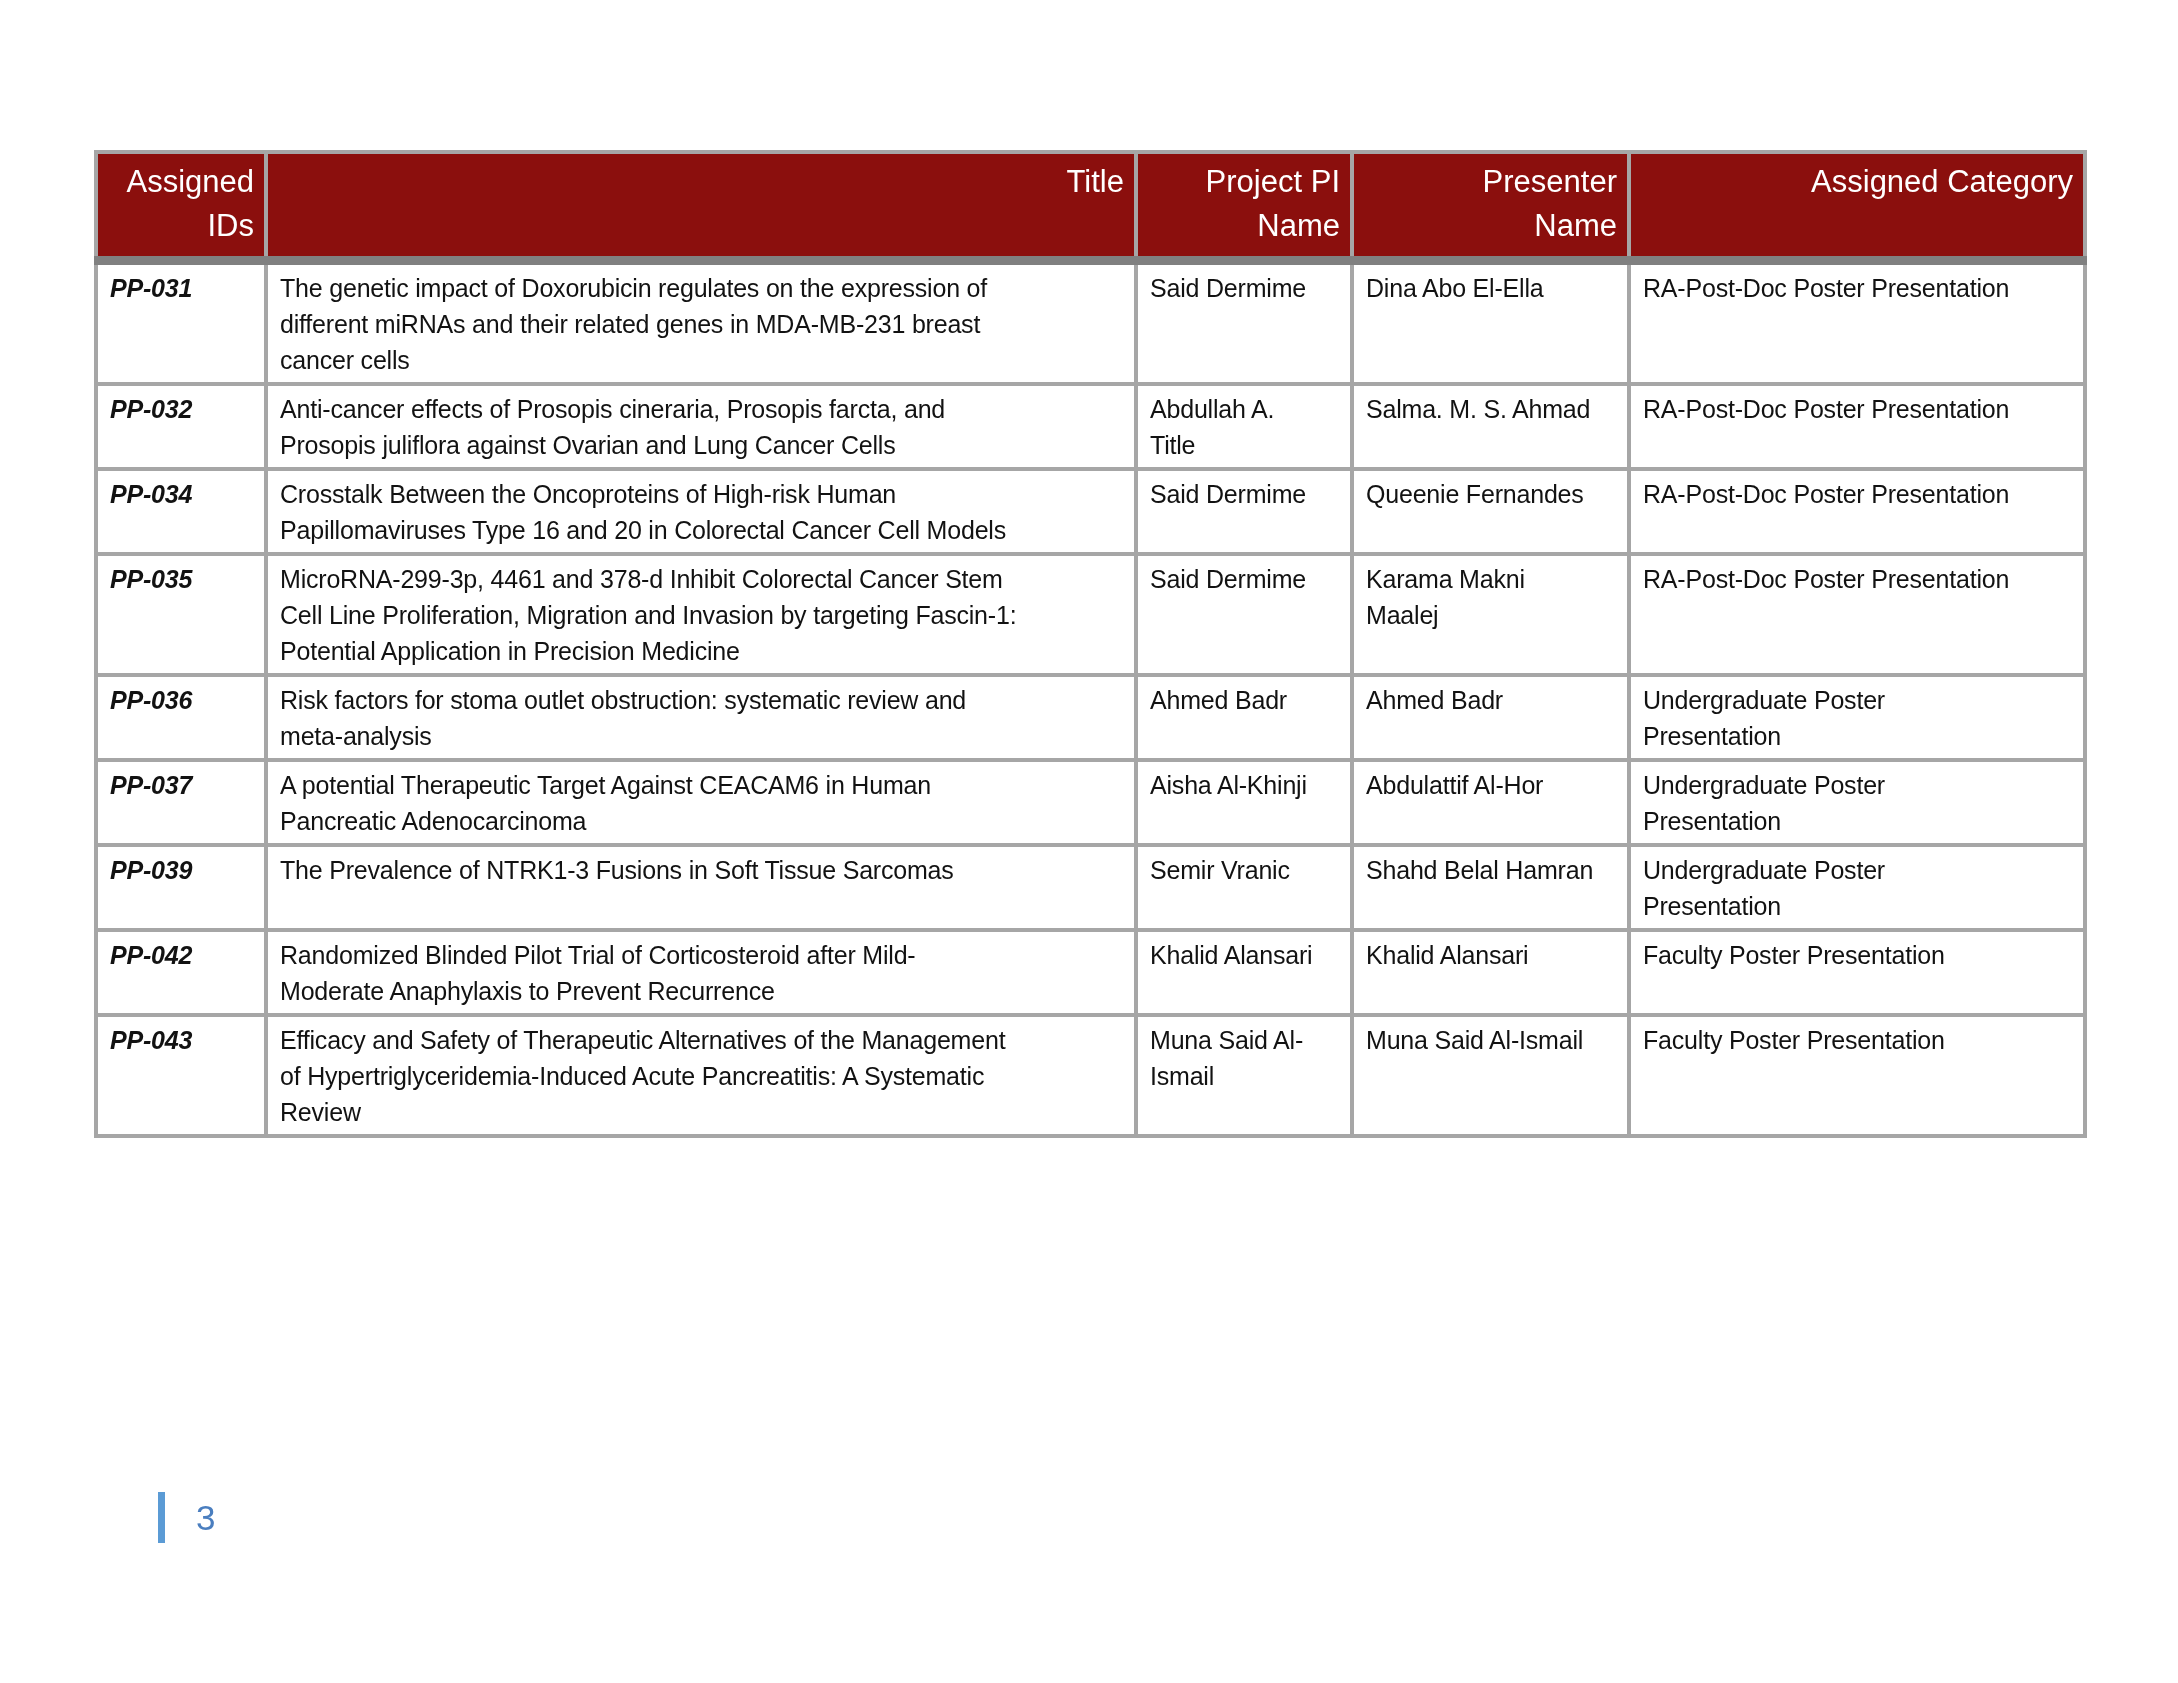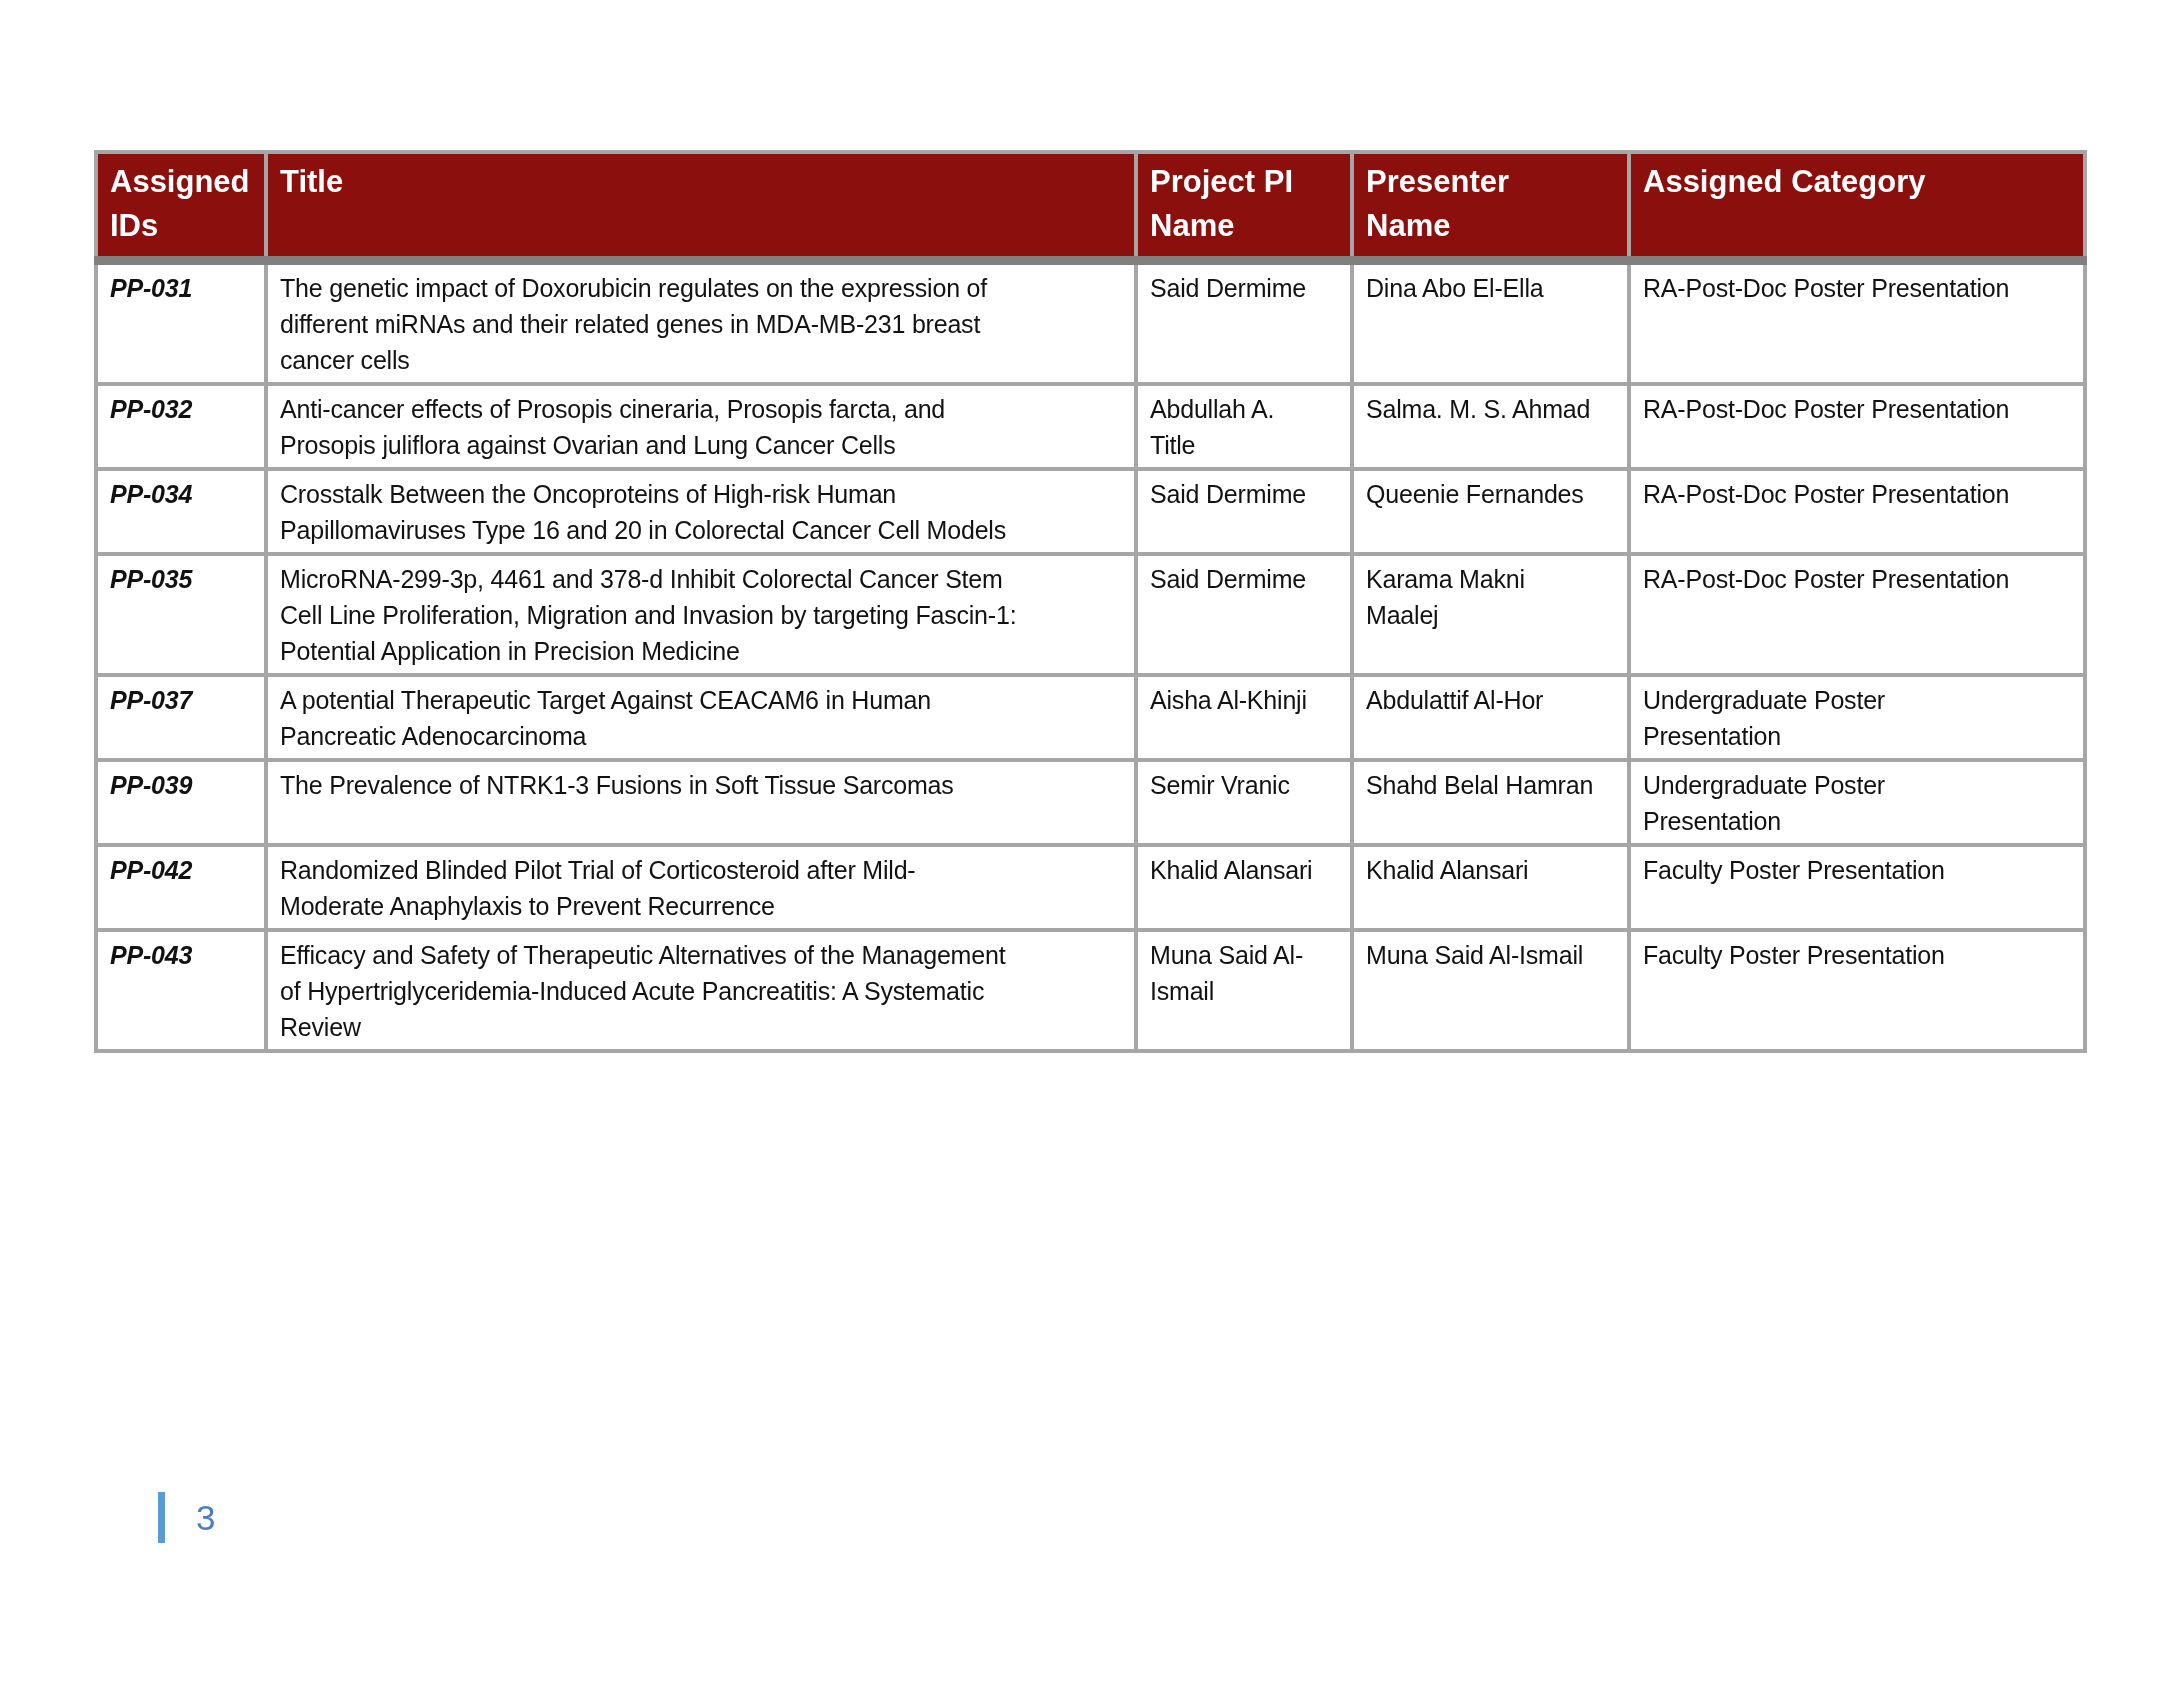--- a/index.html
+++ b/index.html
@@ -23,23 +23,23 @@
   table.presentations td {
     border: 4px solid var(--border-color, #a6a6a6);
     vertical-align: top;
     white-space: pre-line;
     overflow: hidden;
   }
   table.presentations th {
     background: var(--header-bg, #8B0F0D);
     color: #ffffff;
     font-size: 31px;
-    font-weight: bold;
+    font-weight: normal;
     line-height: 44px;
-    text-align: left;
+    text-align: right;
     padding: 6px 10px 8px 12px;
     border-bottom: 9px solid var(--header-band, #808080);
   }
   table.presentations td {
     font-size: 25px;
     line-height: 36px;
     letter-spacing: -0.2px;
     color: #121212;
     padding: 5px 10px 4px 12px;
   }
@@ -120,20 +120,29 @@
           <td class="cell-id">PP-035</td>
           <td class="cell-title">MicroRNA-299-3p, 4461 and 378-d Inhibit Colorectal Cancer Stem
 Cell Line Proliferation, Migration and Invasion by targeting Fascin-1:
 Potential Application in Precision Medicine</td>
           <td class="cell-project_pi">Said Dermime</td>
           <td class="cell-presenter">Karama Makni
 Maalej</td>
           <td class="cell-category">RA-Post-Doc Poster Presentation</td>
         </tr>
         <tr class="lines-2">
+          <td class="cell-id">PP-036</td>
+          <td class="cell-title">Risk factors for stoma outlet obstruction: systematic review and
+meta-analysis</td>
+          <td class="cell-project_pi">Ahmed Badr</td>
+          <td class="cell-presenter">Ahmed Badr</td>
+          <td class="cell-category">Undergraduate Poster
+Presentation</td>
+        </tr>
+        <tr class="lines-2">
           <td class="cell-id">PP-037</td>
           <td class="cell-title">A potential Therapeutic Target Against CEACAM6 in Human
 Pancreatic Adenocarcinoma</td>
           <td class="cell-project_pi">Aisha Al-Khinji</td>
           <td class="cell-presenter">Abdulattif Al-Hor</td>
           <td class="cell-category">Undergraduate Poster
 Presentation</td>
         </tr>
         <tr class="lines-2">
           <td class="cell-id">PP-039</td>

